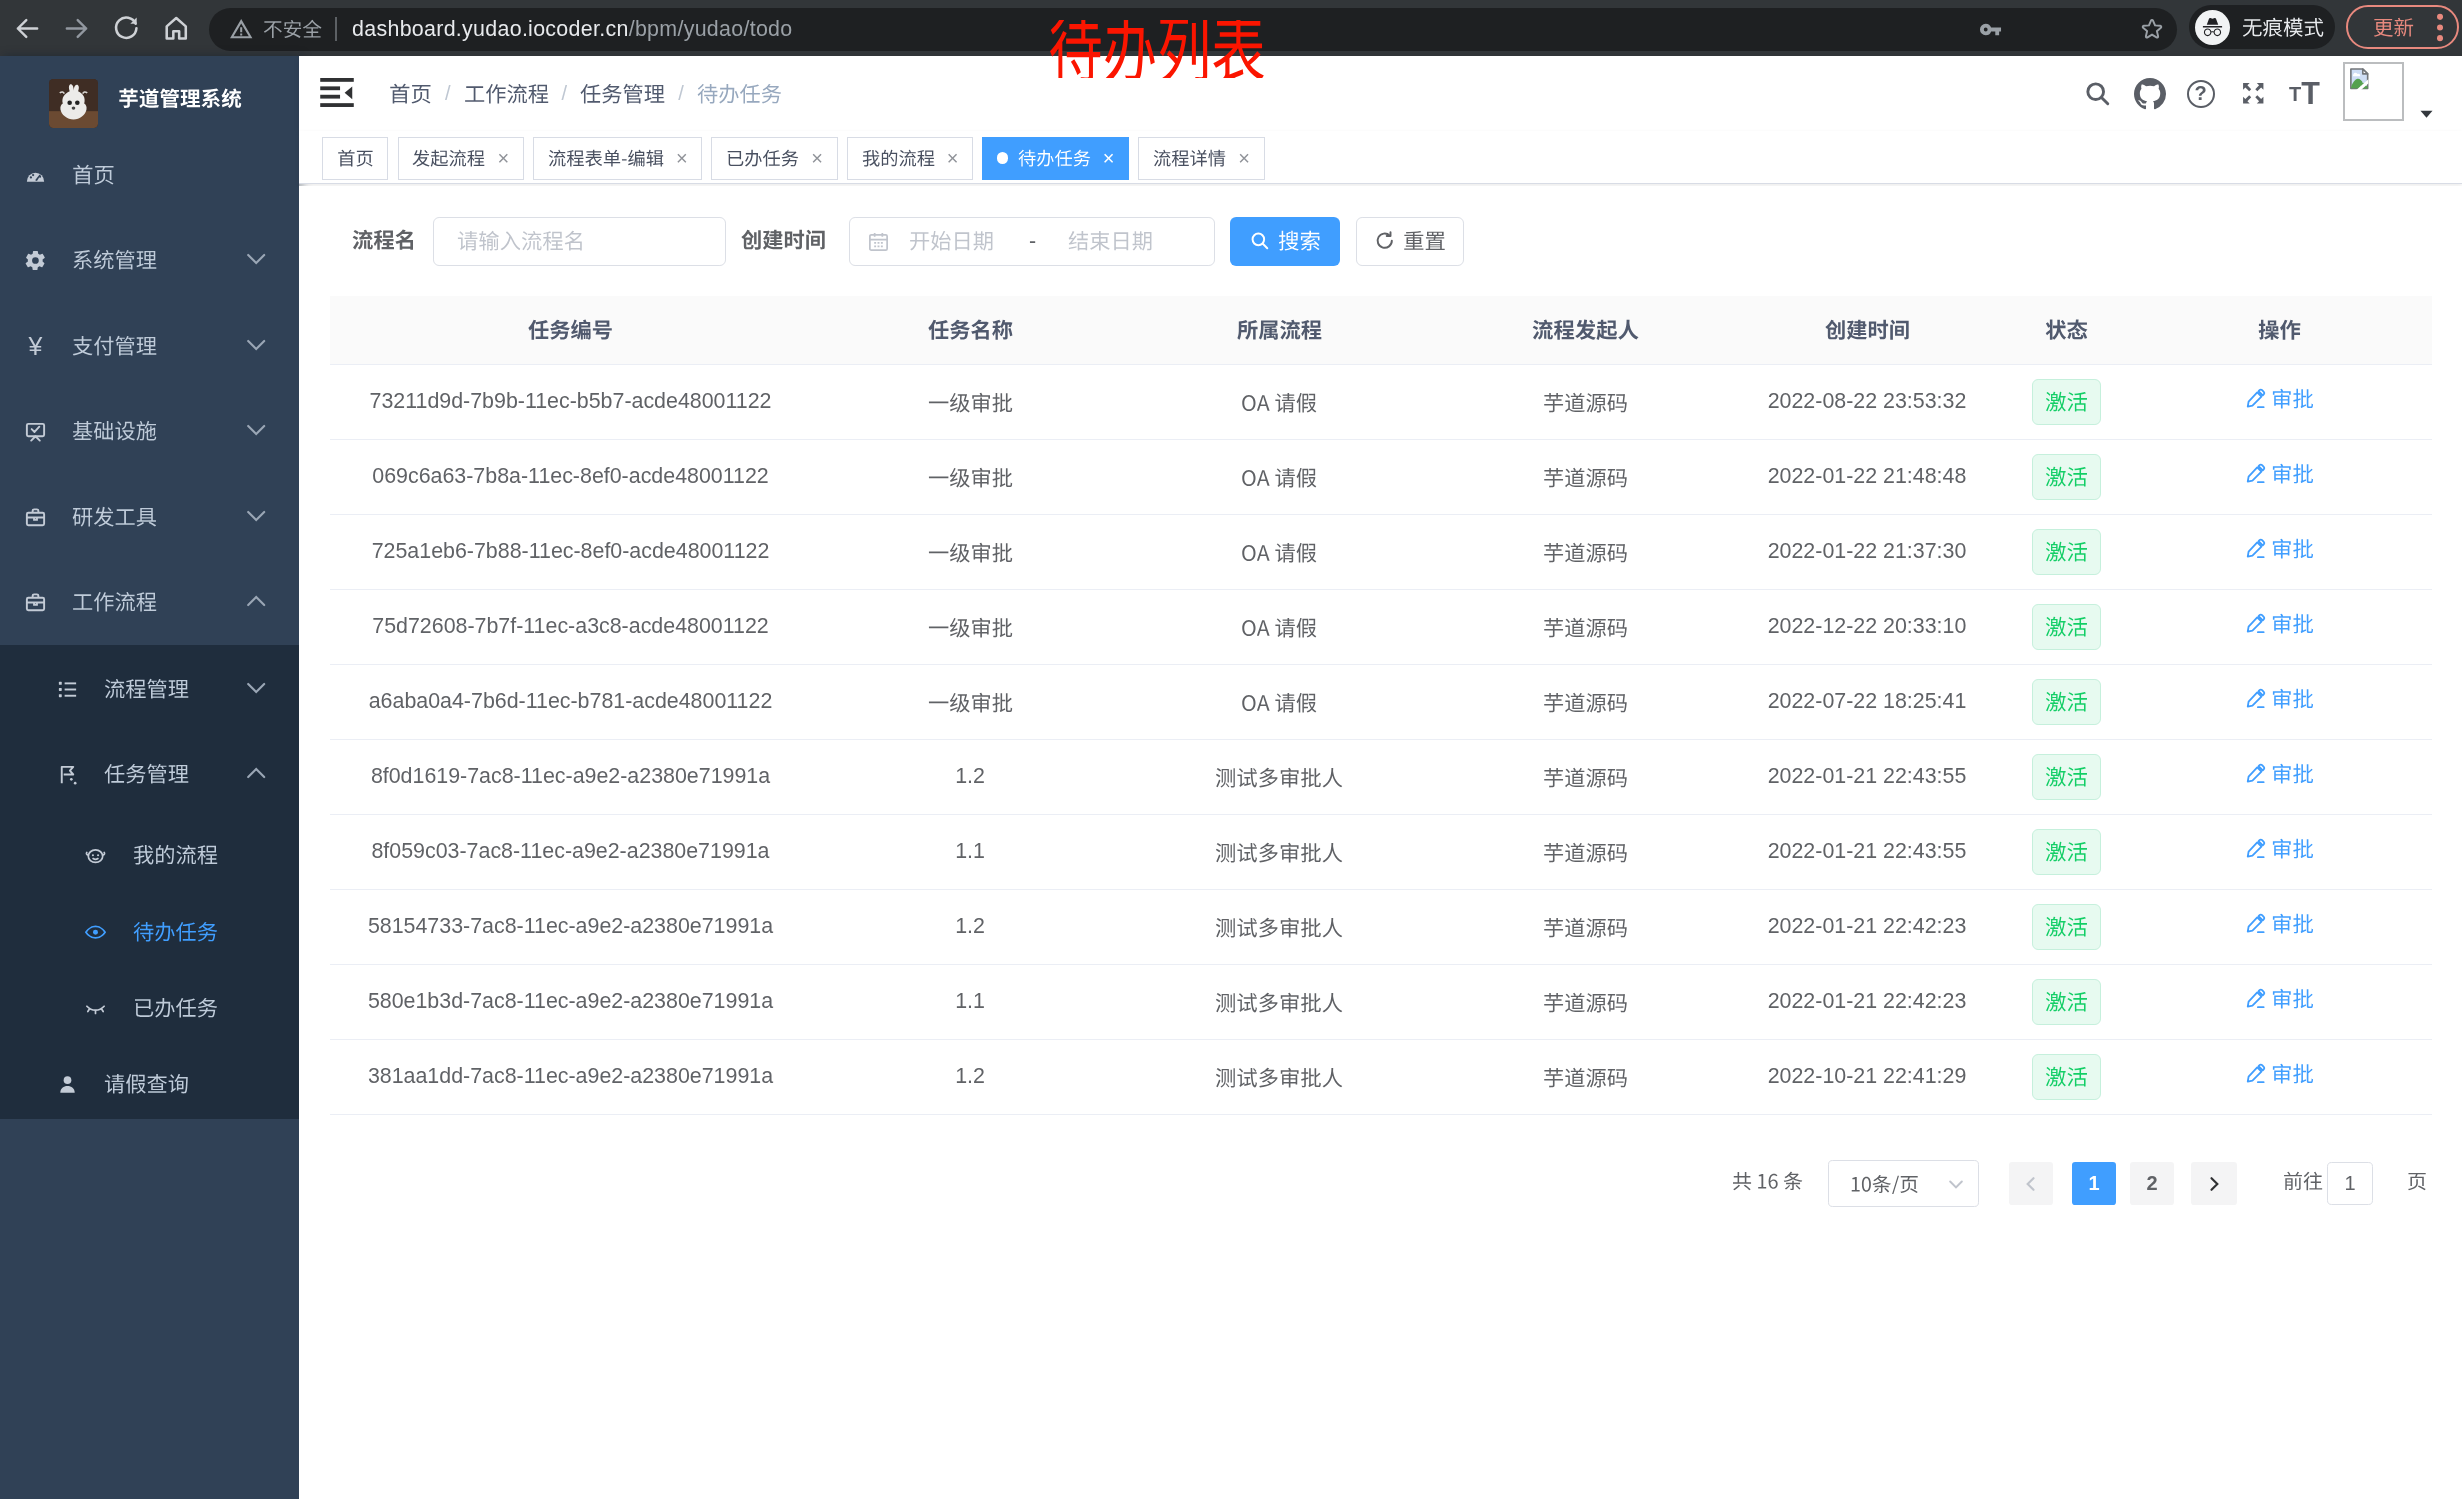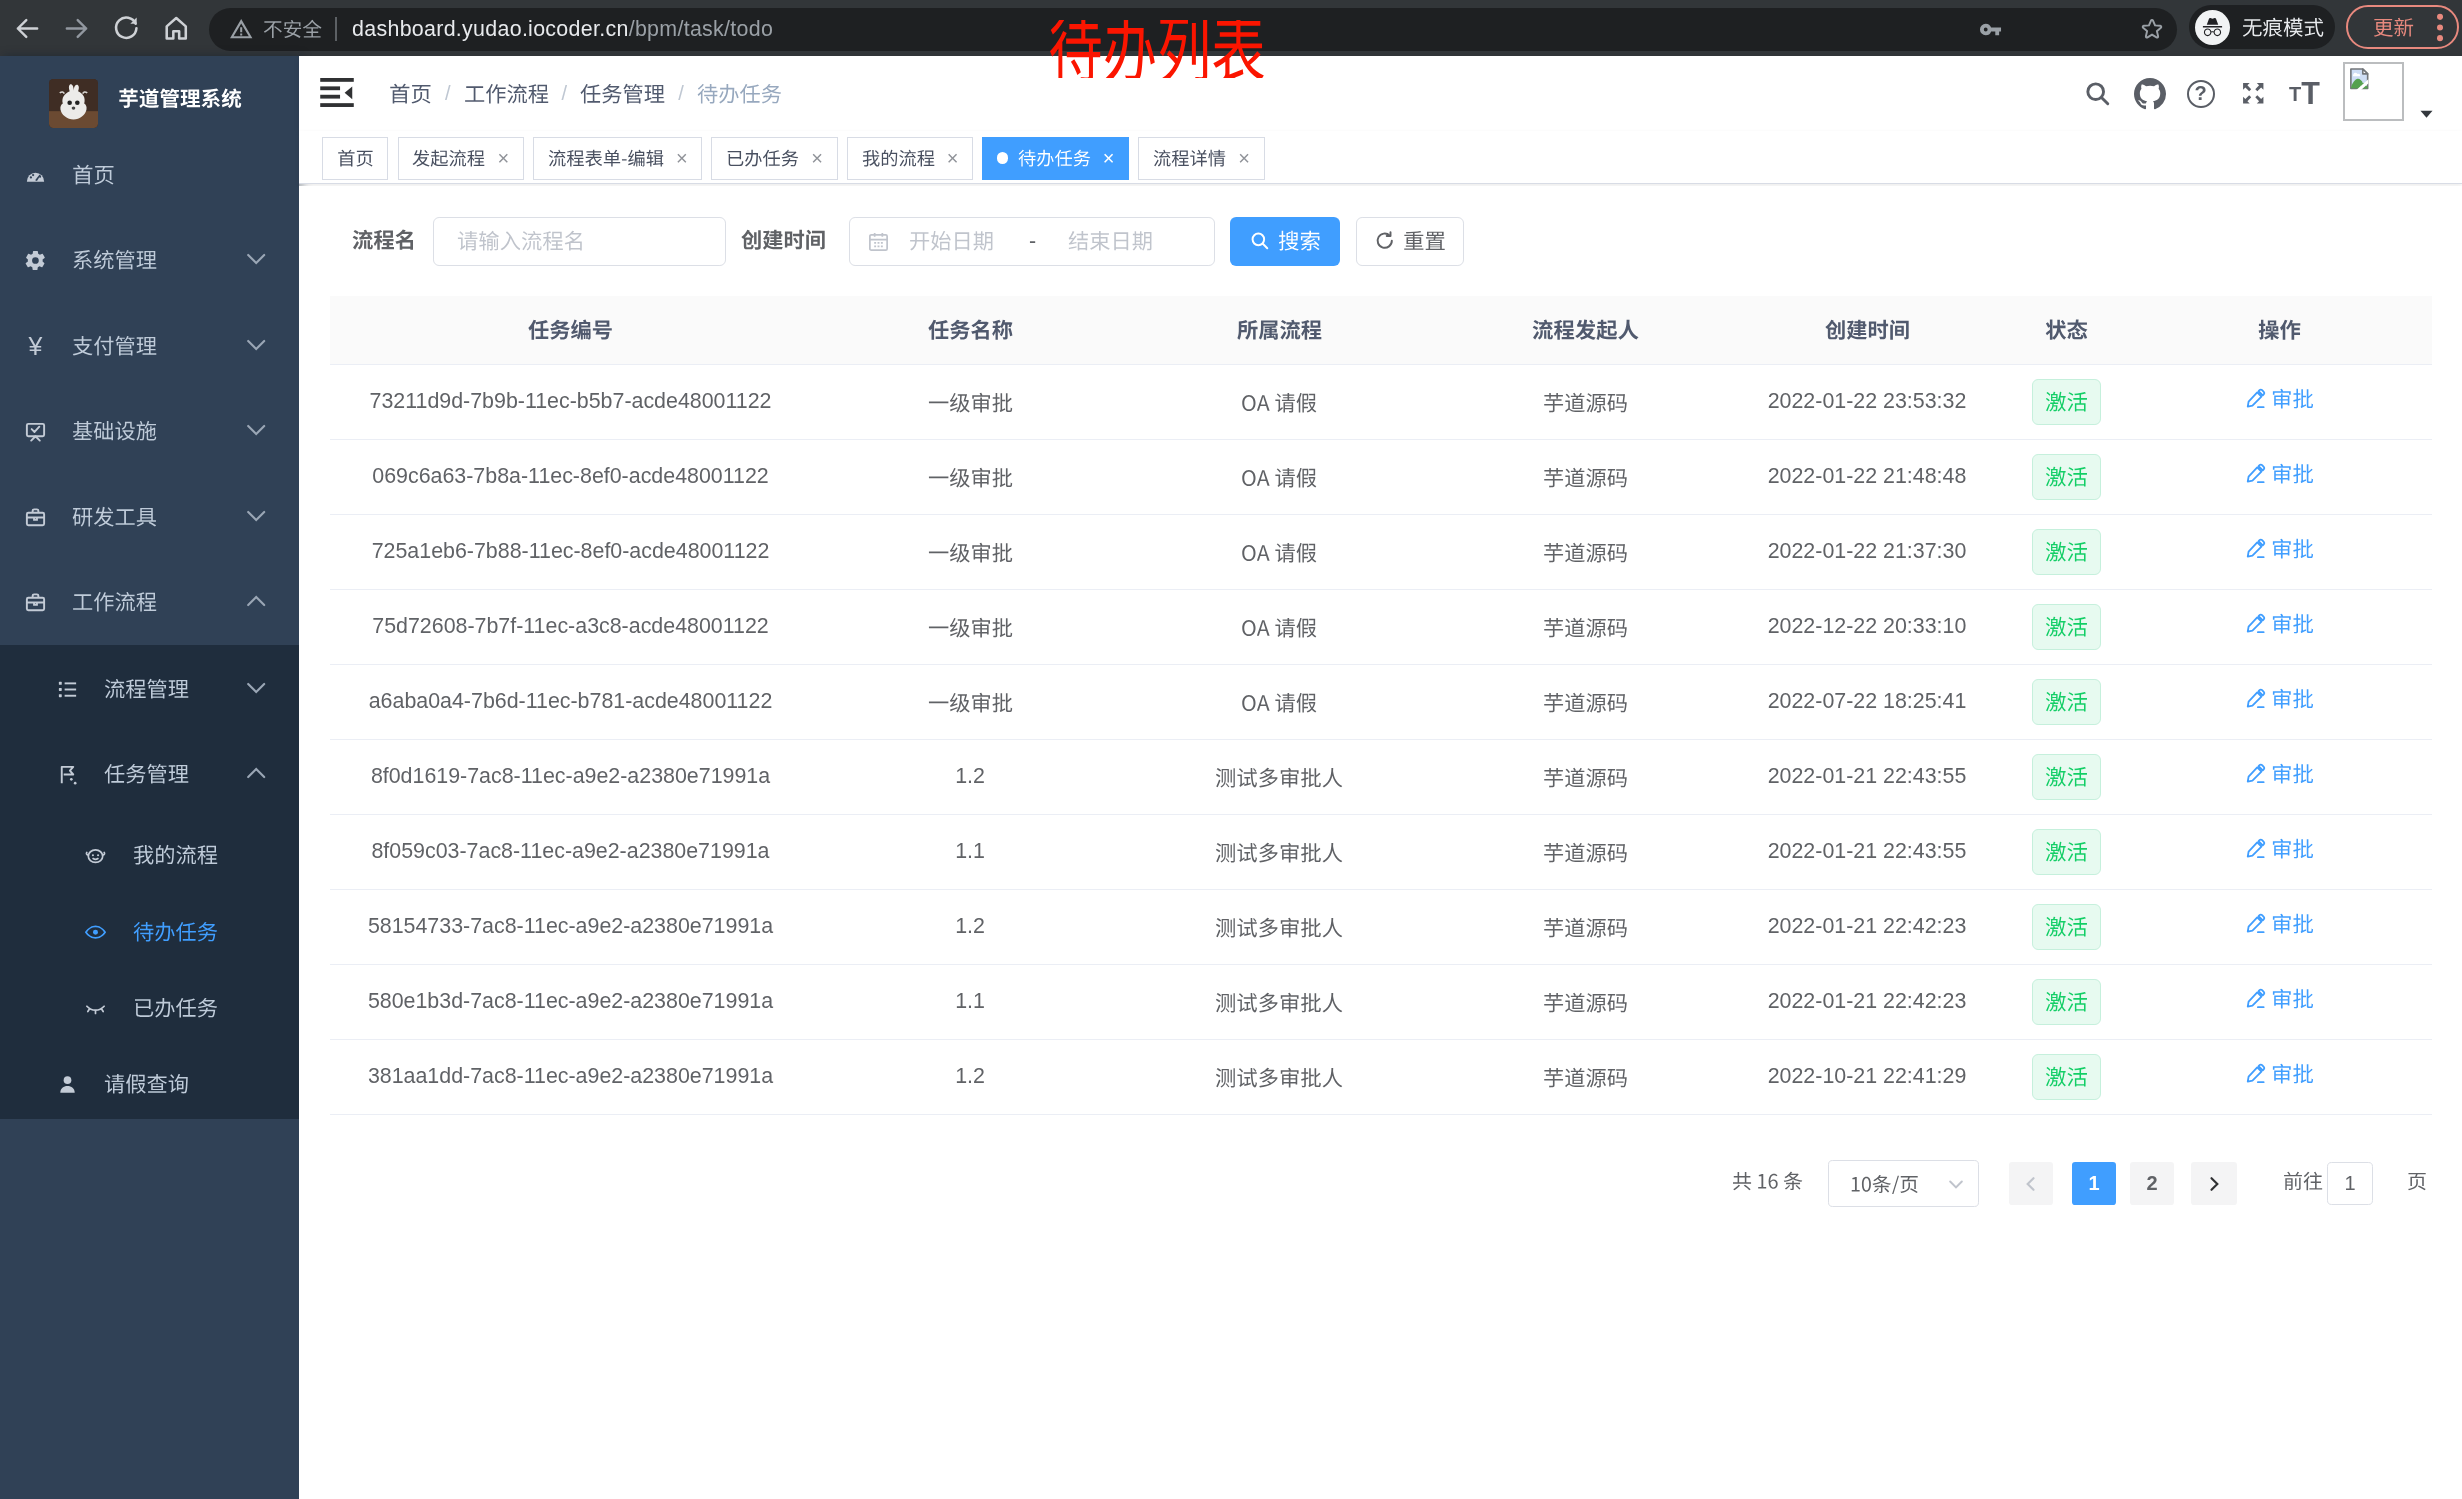--- a/index.html
+++ b/index.html
@@ -199,21 +199,21 @@
       </svg>
     </div>
     <div id="omni">
       <svg style="margin-left:20px" width="24.4" height="24.4" viewBox="0 0 24 24">
         <path d="M12 2 1 21h22L12 2zm0 4.3L19.5 19h-15L12 6.3zM11 10v5h2v-5h-2zm0 6.2v2h2v-2h-2z" fill="#9aa0a6"></path>
       </svg>
       <span style="margin-left:9.2px"><svg class="tx" style="width:59px;height:20px;" viewBox="0 0 3000 1000">
           <use href="#g_buanquan" fill="#9aa0a6"></use>
         </svg></span>
       <div style="width:1.5px;height:24.4px;background:#5c6064;margin:0 15.3px 0 13.7px"></div>
-      <span style="font-size:21.4px;color:#e8eaed;letter-spacing:0.3px">dashboard.yudao.iocoder.cn<span style="color:#9aa0a6">/bpm/task/todo</span></span>
+      <span style="font-size:21.4px;color:#e8eaed;letter-spacing:0.3px">dashboard.yudao.iocoder.cn<span style="color:#9aa0a6">/bpm/yudao/todo</span></span>
       <svg style="position:absolute;right:175px;top:10px" width="23" height="23" viewBox="0 0 24 24">
         <path d="M12.65 10A5.99 5.99 0 0 0 7 6a6 6 0 0 0 0 12 5.99 5.99 0 0 0 5.65-4H17v4h4v-4h2v-4H12.65zM7 14a2 2 0 1 1 0-4 2 2 0 0 1 0 4z" fill="#9aa0a6"></path>
       </svg>
       <svg style="position:absolute;right:12.2px;top:8.4px" width="26" height="26" viewBox="0 0 24 24">
         <path d="m12 17.27 4.15 2.51c.76.46 1.69-.22 1.49-1.08l-1.1-4.72 3.67-3.18c.67-.58.31-1.68-.57-1.75l-4.83-.41-1.89-4.46c-.34-.81-1.5-.81-1.84 0L9.19 8.63l-4.83.41c-.88.07-1.24 1.17-.57 1.75l3.67 3.18-1.1 4.72c-.2.86.73 1.54 1.49 1.08l4.15-2.5z" fill="none" stroke="#9aa0a6" stroke-width="1.8"></path>
       </svg>
     </div>
     <div style="position:absolute;left:2189px;top:5.3px;width:146px;height:44px;border-radius:22px;background:#1e2022;display:flex;align-items:center">
 <div style="width:35px;height:35px;border-radius:50%;background:#f1f3f4;margin-left:6.1px;display:flex;align-items:center;justify-content:center">
 <svg width="23" height="23" viewBox="0 0 24 24" fill="#202124">
@@ -611,21 +611,21 @@
           <td>73211d9d-7b9b-11ec-b5b7-acde48001122</td>
           <td><svg class="tx" style="width:85px;height:21.4px;" viewBox="0 0 4000 1000">
               <use href="#g_yiji" fill="#606266"></use>
             </svg></td>
           <td><svg class="tx" style="width:76px;height:21.4px;" viewBox="0 0 3574 1000">
               <use href="#g_oaqj" fill="#606266"></use>
             </svg></td>
           <td><svg class="tx" style="width:85px;height:21.4px;" viewBox="0 0 4000 1000">
               <use href="#g_yudao" fill="#606266"></use>
             </svg></td>
-          <td>2022-01-22 23:53:32</td>
+          <td>2022-08-22 23:53:32</td>
           <td><span class="badge">
               <svg class="tx" style="width:43px;height:21.4px;" viewBox="0 0 2000 1000">
                 <use href="#g_jihuo" fill="#13ce66"></use>
               </svg>
             </span></td>
           <td><span class="oplink">
               <svg width="23" height="23" viewBox="0 0 24 24" fill="none" stroke="#409eff" stroke-width="1.9">
                 <path d="m13.8 5.7 4.4 4.4L8.8 19.5l-4.9 1 .9-5.3zM16.2 3.3a1.9 1.9 0 0 1 2.7 0l1.7 1.7a1.9 1.9 0 0 1 0 2.7l-1 1-4.4-4.4z" stroke-linejoin="round"></path>
                 <path d="M14.5 21h6" stroke-linecap="round"></path>
               </svg>

